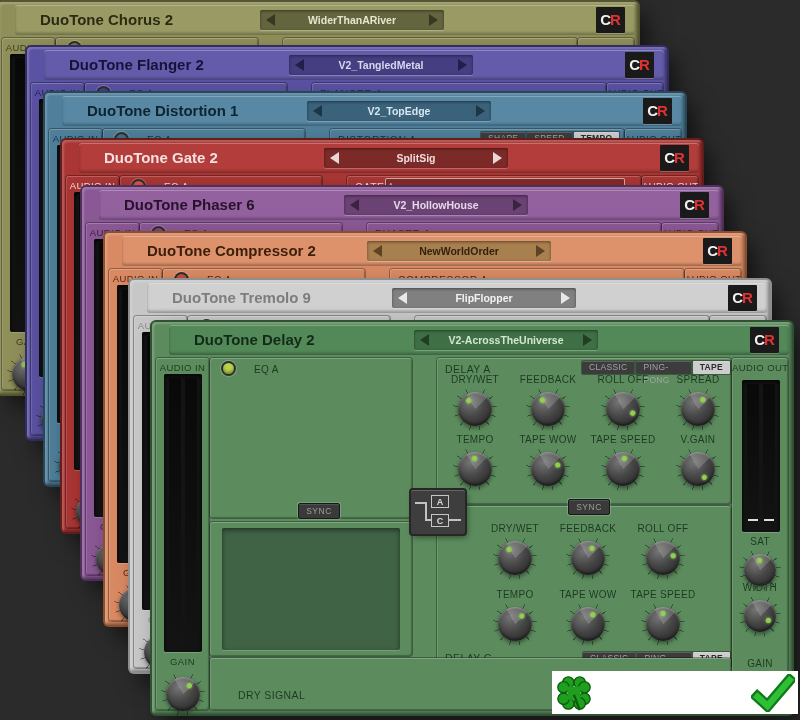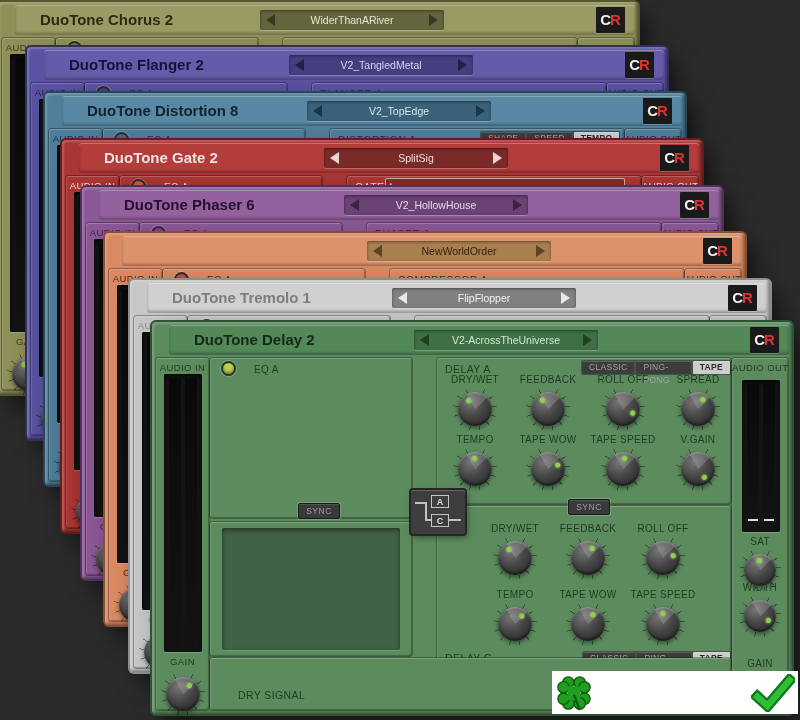--- a/index.html
+++ b/index.html
@@ -5,21 +5,21 @@
   html,body{margin:0;padding:0;background:#2b2b2b;font-family:"Liberation Sans",sans-serif;}
   #stage{position:relative;width:800px;height:720px;background:#2b2b2b;overflow:hidden;}
   .window{position:absolute;width:640px;height:392px;border-radius:4px;background:var(--body);
     box-shadow: inset 2px 2px 2px rgba(255,255,255,.20), inset -2px -2px 3px rgba(0,0,0,.35),
       0 0 0 2px var(--edge), 9px 11px 22px rgba(0,0,0,.55);}
   .titlebar{position:absolute;left:17px;right:3px;top:3px;height:30px;border-radius:3px;background:var(--bar);
     box-shadow: inset 0 1px 0 rgba(255,255,255,.28), inset 0 -2px 3px rgba(0,0,0,.28);}
   .title{position:absolute;left:25px;top:6px;font-size:15px;font-weight:bold;color:var(--ttext);white-space:nowrap;}
   .preset{position:absolute;left:245px;top:5px;width:184px;height:20px;border-radius:2px;background:var(--pbg);
     color:var(--ptext);font-size:10.5px;display:flex;align-items:center;justify-content:center;
-    box-shadow: inset 0 1px 3px rgba(0,0,0,.45), 0 1px 0 rgba(255,255,255,.22);}
+    box-shadow: inset 0 1px 3px rgba(0,0,0,.45), 0 1px 0 rgba(255,255,255,.22); font-weight: bold;}
   .arr{position:absolute;top:4px;width:0;height:0;border:6px solid transparent;}
   .arr.l{left:6px;border-left:none;border-right:9px solid var(--arrow);}
   .arr.r{right:6px;border-right:none;border-left:9px solid var(--arrow);}
   .cr{position:absolute;right:10px;top:2px;width:29px;height:26px;background:#1a1a1a;border-radius:1px;
     text-align:center;line-height:26px;font-size:15px;font-weight:bold;box-shadow:0 1px 0 rgba(255,255,255,.2);}
   .cr .c{color:#f2f2f2;} .cr .r{color:#e03232;margin-left:-1px;}
   .panel{position:absolute;border-radius:3px;background:var(--body);
     box-shadow: inset 0 1px 0 rgba(255,255,255,.22), inset 1px 0 0 rgba(255,255,255,.12),
       inset -1px -1px 1px rgba(0,0,0,.28), 0 0 0 1px rgba(0,0,0,.32);}
   .slabel{position:absolute;font-size:10px;letter-spacing:.4px;color:var(--ltext);white-space:nowrap;}
@@ -158,21 +158,21 @@
       </div>
       <div class="panel" style="left: 285px; top: 36px; width: 294px; height: 146px;">
         <div class="slabel" style="left: 8px; top: 5px; font-size: 10.5px;">FLANGER A</div>
       </div>
       <div class="panel col-out">
         <div class="slabel ctr" style="top: 4px; font-size: 9.5px;">AUDIO OUT</div>
       </div>
     </div>
     <div class="window" style="left: 45px; top: 93px; z-index: 3; --body: #4f7f9a; --bar: #5888a3; --edge: #2a4759; --ttext: #0e2431; --ltext: #143043; --pbg: #3a627b; --ptext: #d7e5ed; --led: #41718c; --arrow: rgba(8,25,35,.6);">
       <div class="titlebar">
-        <span class="title">DuoTone Distortion 8</span>
+        <span class="title">DuoTone Distortion 1</span>
         <div class="preset">
           <span class="arr l"></span>
           <span>V2_TopEdge</span>
           <span class="arr r"></span>
         </div>
         <div class="cr"><span class="c">C</span><span class="r">R</span></div>
       </div>
       <div class="panel col-in">
         <div class="slabel ctr" style="top: 4px; font-size: 9.5px;">AUDIO IN</div>
         <div class="mframe in">
@@ -278,20 +278,21 @@
       </div>
       <div class="panel" style="left: 285px; top: 36px; width: 294px; height: 146px;">
         <div class="slabel" style="left: 8px; top: 5px; font-size: 10.5px;">PHASER A</div>
       </div>
       <div class="panel col-out">
         <div class="slabel ctr" style="top: 4px; font-size: 9.5px;">AUDIO OUT</div>
       </div>
     </div>
     <div class="window" style="left: 105px; top: 233px; z-index: 6; --body: #d98a63; --bar: #de926c; --edge: #8a4f2e; --ttext: #3c1e0b; --ltext: #53280f; --pbg: #a87f4f; --ptext: #33220e; --led: #c4503c; --arrow: rgba(45,25,8,.6);">
       <div class="titlebar">
+        <span class="title">DuoTone Compressor 2</span>
         <div class="preset">
           <span class="arr l"></span>
           <span>NewWorldOrder</span>
           <span class="arr r"></span>
         </div>
         <div class="cr"><span class="c">C</span><span class="r">R</span></div>
       </div>
       <div class="panel col-in">
         <div class="slabel ctr" style="top: 4px; font-size: 9.5px;">AUDIO IN</div>
         <div class="mframe in">
@@ -315,21 +316,21 @@
       </div>
       <div class="panel" style="left: 285px; top: 36px; width: 294px; height: 146px;">
         <div class="slabel" style="left: 8px; top: 5px; font-size: 10.5px;">COMPRESSOR A</div>
       </div>
       <div class="panel col-out">
         <div class="slabel ctr" style="top: 4px; font-size: 9.5px;">AUDIO OUT</div>
       </div>
     </div>
     <div class="window" style="left: 130px; top: 280px; z-index: 7; --body: #c7c7c7; --bar: #d0d0d0; --edge: #8e8e8e; --ttext: #7d7d7d; --ltext: #8b8b8b; --pbg: #808080; --ptext: #f2f2f2; --led: #a8a8a8; --arrow: rgba(250,250,250,.85);">
       <div class="titlebar">
-        <span class="title">DuoTone Tremolo 1</span>
+        <span class="title">DuoTone Tremolo 9</span>
         <div class="preset">
           <span class="arr l"></span>
           <span>FlipFlopper</span>
           <span class="arr r"></span>
         </div>
         <div class="cr"><span class="c">C</span><span class="r">R</span></div>
       </div>
       <div class="panel col-in">
         <div class="slabel ctr" style="top: 4px; font-size: 9.5px;">AUDIO IN</div>
         <div class="mframe in">

